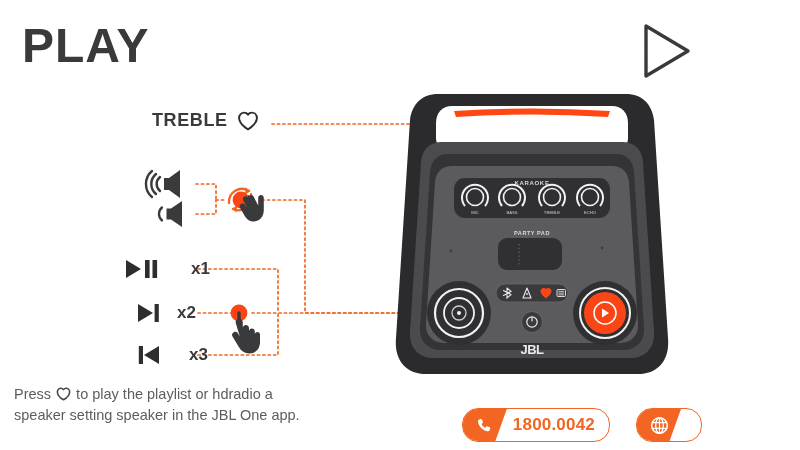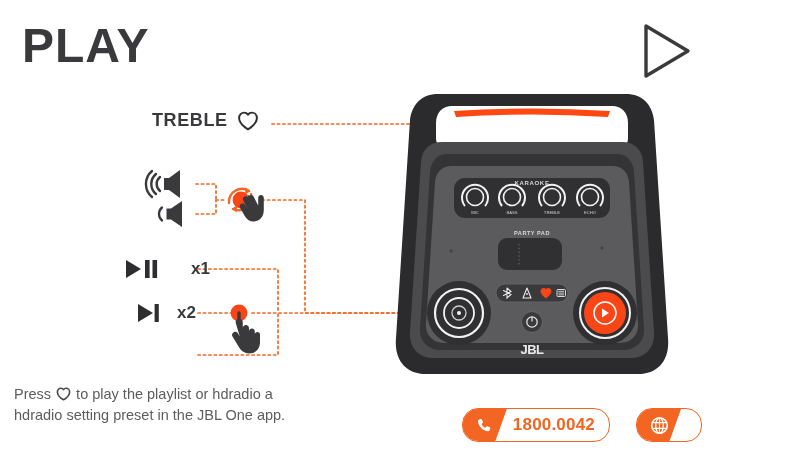--- a/index.html
+++ b/index.html
@@ -209,20 +209,29 @@
   <div class="abs icon-row" style="left:136px; top:302px; gap:8px;">
     <span>
       <svg width="26" height="22" viewBox="0 0 26 22">
         <path d="M2 2 L17 11 L2 20 Z" fill="#2e2e30"></path>
         <rect x="18.6" y="2" width="4.2" height="18" fill="#2e2e30"></rect>
       </svg>
     </span>
     <span class="step-label" style="margin-left:7px;">x2</span>
   </div>
 
+  <div class="abs icon-row" style="left:136px; top:344px; gap:8px;">
+    <span>
+      <svg width="26" height="22" viewBox="0 0 26 22">
+        <path d="M23 2 L8 11 L23 20 Z" fill="#2e2e30"></path>
+        <rect x="2.8" y="2" width="4.2" height="18" fill="#2e2e30"></rect>
+      </svg>
+    </span>
+    <span class="step-label" style="margin-left:19px;">x3</span>
+  </div>
 
   <div class="abs" style="left:222px; top:300px;">
     <svg width="44" height="56" viewBox="0 0 44 56">
       <circle cx="17" cy="13" r="8.4" fill="#fa4616"></circle>
       <path d="M17 13 L17 27" stroke="#3a3a3c" stroke-width="3.4" stroke-linecap="round"></path>
       <path d="M13.6 22.5 C13.6 20.3 15.2 18.8 17.2 18.8 C19.2 18.8 20.8 20.3 20.8 22.5 L20.8 33.2 L20.8 28.0 C20.8 26.2 22.2 24.9 23.9 24.9 C25.6 24.9 27.0 26.2 27.0 28.0 L27.0 31.4 C27.0 29.8 28.3 28.6 29.9 28.6 C31.5 28.6 32.8 29.8 32.8 31.4 L32.8 34.3 C32.8 33.0 34.0 31.9 35.4 31.9 C36.8 31.9 38.0 33.0 38.0 34.3 L38.0 42.2 C38.0 48.6 33.6 53.4 27.3 53.4 C22.6 53.4 19.4 51.3 17.0 47.3 L10.5 36.6 C9.5 35.0 10.1 33.0 11.8 32.2 C13.3 31.4 15.2 31.9 16.0 33.4 L17.8 36.4 L13.6 22.5 Z" fill="#3a3a3c"></path>
     </svg>
   </div>
 
   <svg class="abs" style="left:392px; top:88px;" width="280" height="292" viewBox="0 0 280 292">
@@ -311,21 +320,21 @@
       <line x1="140" y1="229.6" x2="140" y2="233" stroke="#ececee" stroke-width="1.2" stroke-linecap="round"></line>
     </g>
 
     <text x="140" y="266" font-family="Liberation Sans, sans-serif" font-size="13" font-weight="bold" fill="#e9e9eb" text-anchor="middle" letter-spacing="-0.5">JBL</text>
   </svg>
 
   <div class="abs" id="caption">
     <span>Press </span><span class="inline-heart"><svg width="15" height="14" viewBox="0 0 24 22">
           <path d="M12 20.2 C12 20.2 2.2 14.4 2.2 7.6 C2.2 4.2 4.8 1.8 7.8 1.8 C9.9 1.8 11.3 3.0 12 4.0 C12.7 3.0 14.1 1.8 16.2 1.8 C19.2 1.8 21.8 4.2 21.8 7.6 C21.8 14.4 12 20.2 12 20.2 Z" fill="none" stroke="#4a4a4d" stroke-width="2.6" stroke-linejoin="round"></path>
         </svg></span><span> to play the playlist or hdradio a</span>
-    <div>hdradio setting preset in the JBL One app.</div>
+    <div>speaker setting speaker in the JBL One app.</div>
   </div>
 
   <div class="abs" id="badges">
     <div class="badge">
       <span class="badge-icon-wrap">
         <svg width="17" height="17" viewBox="0 0 20 20">
           <path d="M5.2 2.4 C6.0 2.1 6.7 2.4 7.0 3.1 L8.1 5.6 C8.4 6.3 8.2 6.9 7.6 7.3 L6.5 8.1 C7.3 10.0 9.0 11.8 11.0 12.7 L11.8 11.5 C12.2 10.9 12.8 10.7 13.5 11.0 L16.0 12.1 C16.7 12.4 17.0 13.1 16.7 13.9 L16.0 15.7 C15.7 16.5 15.0 16.9 14.1 16.8 C7.9 16.1 3.0 11.2 2.3 5.0 C2.2 4.1 2.6 3.4 3.4 3.1 Z" fill="#ffffff"></path>
         </svg>
       </span>
       <span class="badge-text">1800.0042</span>

